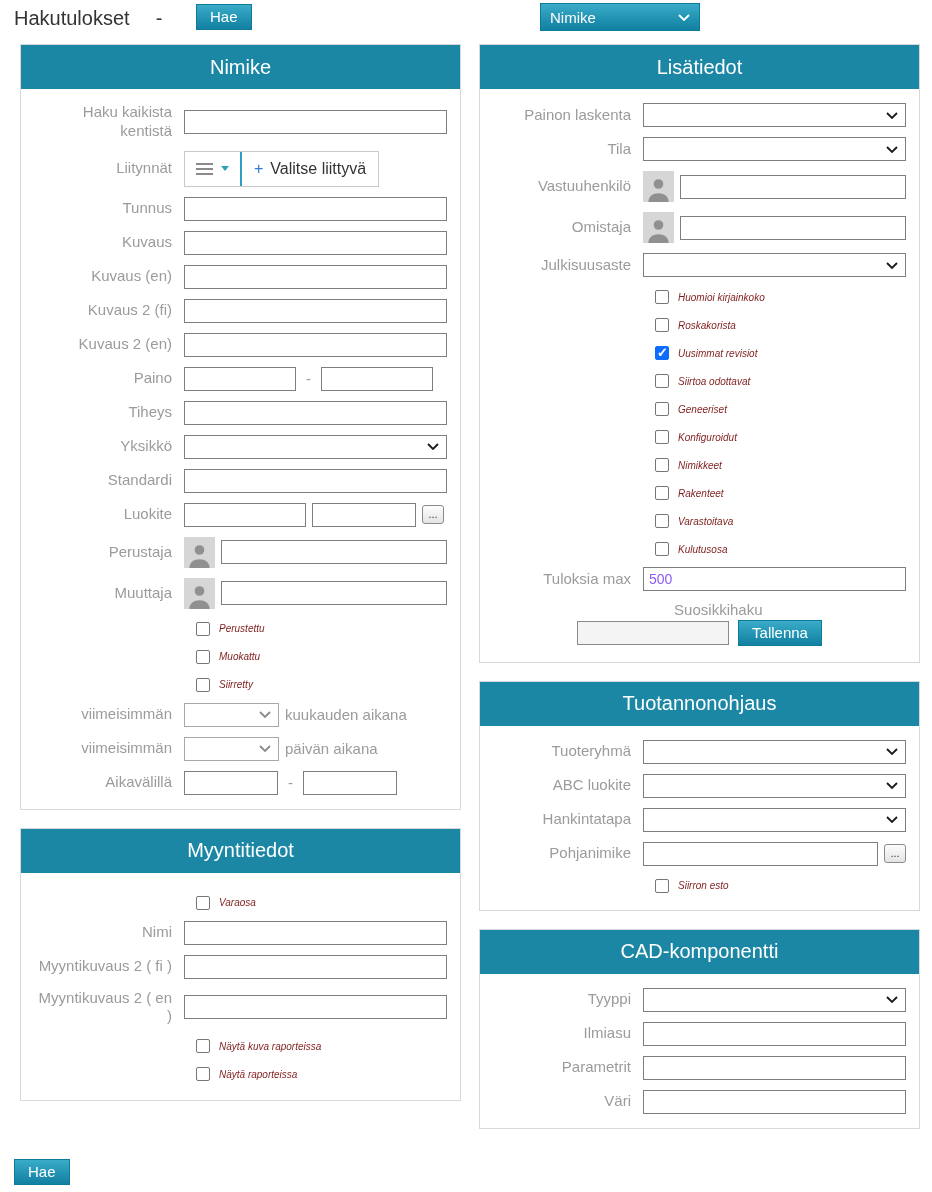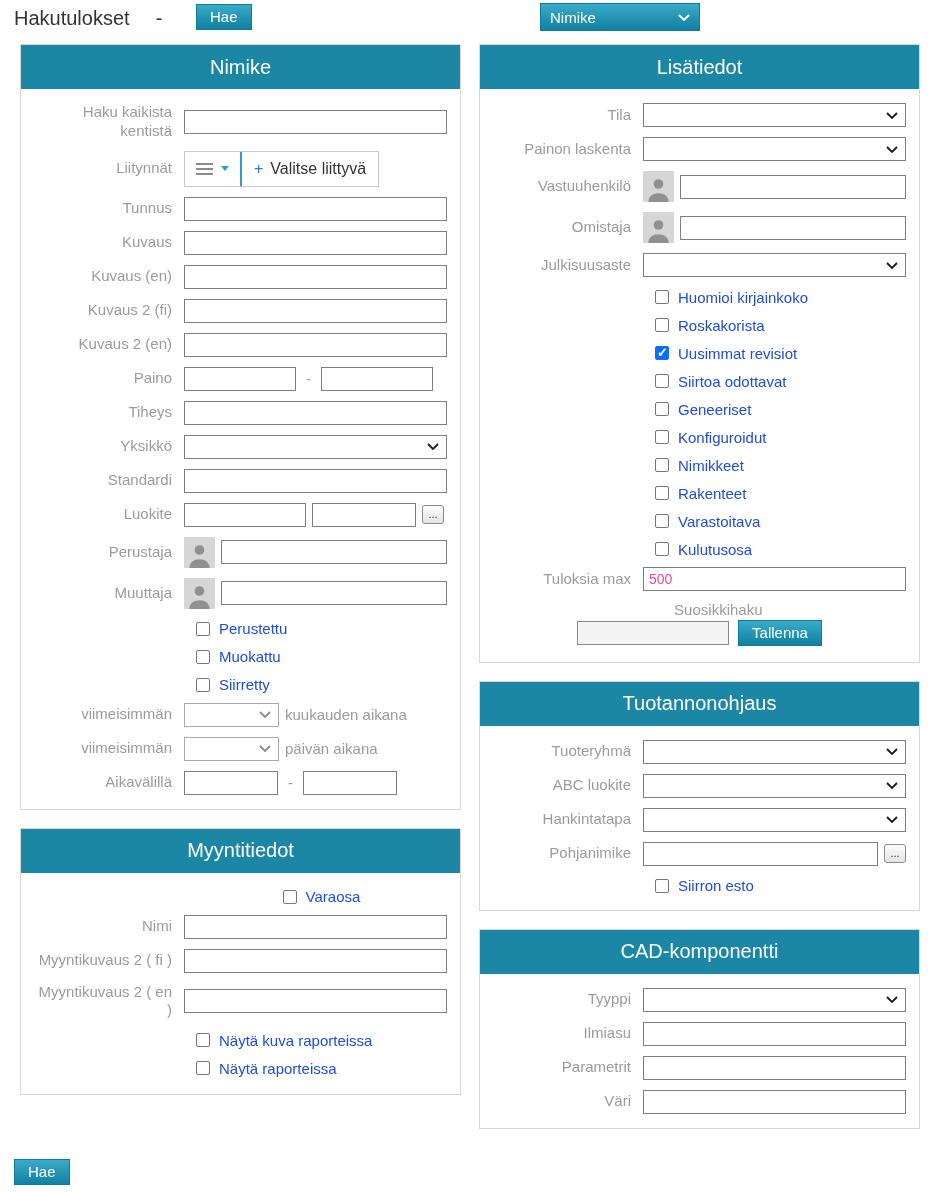--- a/index.html
+++ b/index.html
@@ -38,21 +38,21 @@
 
   
   .row { display:flex; align-items:center; margin-bottom:10px; min-height:24px; }
   .lbl { width:150px; flex:none; text-align:right; padding-right:12px; color:#9b9b9b; font-size:15px; line-height:1.25; }
   .ctrl { flex:1; display:flex; align-items:center; gap:6px; min-width:0; }
   .suffix { color:#9b9b9b; font-size:15px; white-space:nowrap; }
   .dash { color:#9b9b9b; font-size:15px; padding:0 4px; }
 
   input.txt {
     height:24px; border:1px solid #7e7e7e; background:#fff; width:100%;
-    font-size:14px; padding:0 5px; font-family:inherit; color:#ec4899;
+    font-size:14px; padding:0 5px; font-family:inherit; color:#8b5cf6;
   }
   input.txt.small { width:112px; flex:none; }
   input.txt.mid1  { width:122px; flex:none; }
   input.txt.mid2  { width:104px; flex:none; }
   input.txt.date  { width:94px;  flex:none; }
   input.txt.fav   { width:152px; flex:none; background:#f4f4f4; border-color:#8a8a8a; }
 
   .sel {
     height:24px; border:1px solid #7e7e7e; background:#fff; width:100%;
     display:flex; align-items:center; justify-content:flex-end;
@@ -78,21 +78,21 @@
   .cbrow { padding-left:162px; margin-bottom:8px; min-height:20px; }
   .cbwrap { display:flex; align-items:center; gap:9px; }
   .cb {
     width:14px; height:14px; flex:none; border:1px solid #767676; border-radius:2px;
     background:#fff; cursor:pointer; position:relative; display:inline-block;
   }
   .cb.checked { background:#0d6efd; border-color:#0d6efd; }
   .cb.checked::after {
     content:"✓"; position:absolute; left:1px; top:-2px; color:#fff; font-size:13px; font-weight:bold;
   }
-  .cblbl { color:#1d4ed8; font-size:15px; }
+  .cblbl { color:#7f1d1d; font-size:10px;font-style:italic; }
 
   
   .liity-group {
     display:flex; align-items:stretch; border:1px solid #c9c9c9; background:#fff; height:36px;
   }
   .menu-btn {
     display:flex; align-items:center; gap:8px; padding:0 11px; background:#fff;
     border:none; cursor:pointer;
   }
   .hamburger { display:flex; flex-direction:column; gap:3px; }
@@ -326,21 +326,21 @@
           </div>
         </div>
 
       </div>
     </div>
 
     <div class="panel">
       <div class="panel-header">Myyntitiedot</div>
       <div class="panel-body">
 
-        <div class="row cbrow" style="justify-content:center;">
+        <div class="row cbrow" style="margin-top:6px;">
           <div class="cbwrap">
             <span class="cb"></span>
             <span class="cblbl">Varaosa</span>
           </div>
         </div>
 
         <div class="row">
           <span class="lbl">Nimi</span>
           <div class="ctrl">
               <input class="txt" type="text" style="">
@@ -378,34 +378,34 @@
     </div>
   </div>
 
   <div class="col">
 
     <div class="panel">
       <div class="panel-header">Lisätiedot</div>
       <div class="panel-body">
 
         <div class="row">
+          <span class="lbl">Painon laskenta</span>
+          <div class="ctrl">
+            <div class="sel">
+              <span class="chev">
+                <svg viewBox="0 0 12 7" width="12" height="7">
+                    <path d="M1 1l5 5 5-5" fill="none" stroke="currentColor" stroke-width="1.8"></path>
+                  </svg>
+              </span>
+            </div>
+          </div>
+        </div>
+
+        <div class="row">
           <span class="lbl">Tila</span>
-          <div class="ctrl">
-            <div class="sel">
-              <span class="chev">
-                <svg viewBox="0 0 12 7" width="12" height="7">
-                    <path d="M1 1l5 5 5-5" fill="none" stroke="currentColor" stroke-width="1.8"></path>
-                  </svg>
-              </span>
-            </div>
-          </div>
-        </div>
-
-        <div class="row">
-          <span class="lbl">Painon laskenta</span>
           <div class="ctrl">
             <div class="sel">
               <span class="chev">
                 <svg viewBox="0 0 12 7" width="12" height="7">
                     <path d="M1 1l5 5 5-5" fill="none" stroke="currentColor" stroke-width="1.8"></path>
                   </svg>
               </span>
             </div>
           </div>
         </div>

